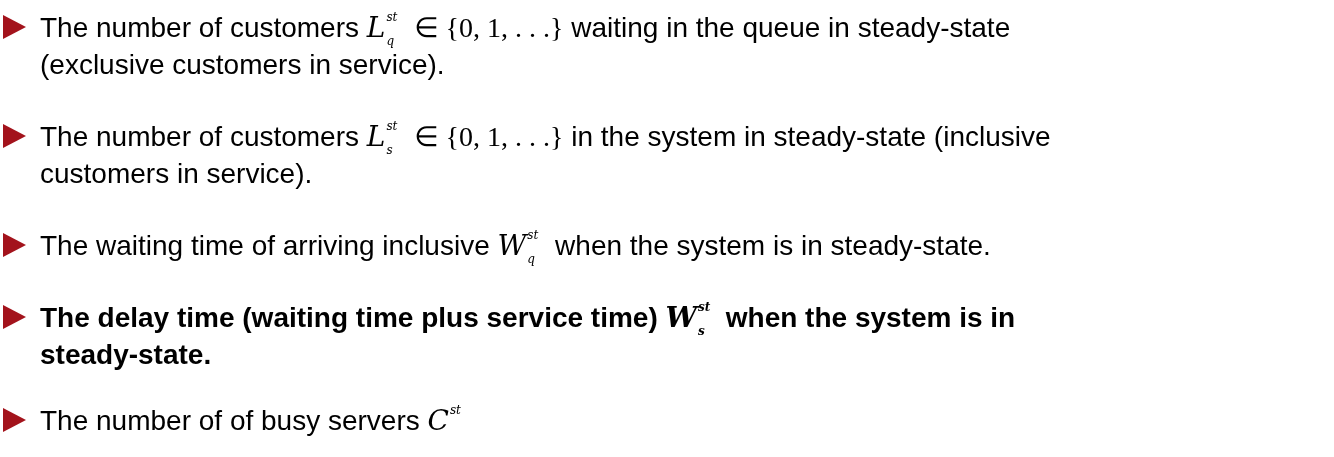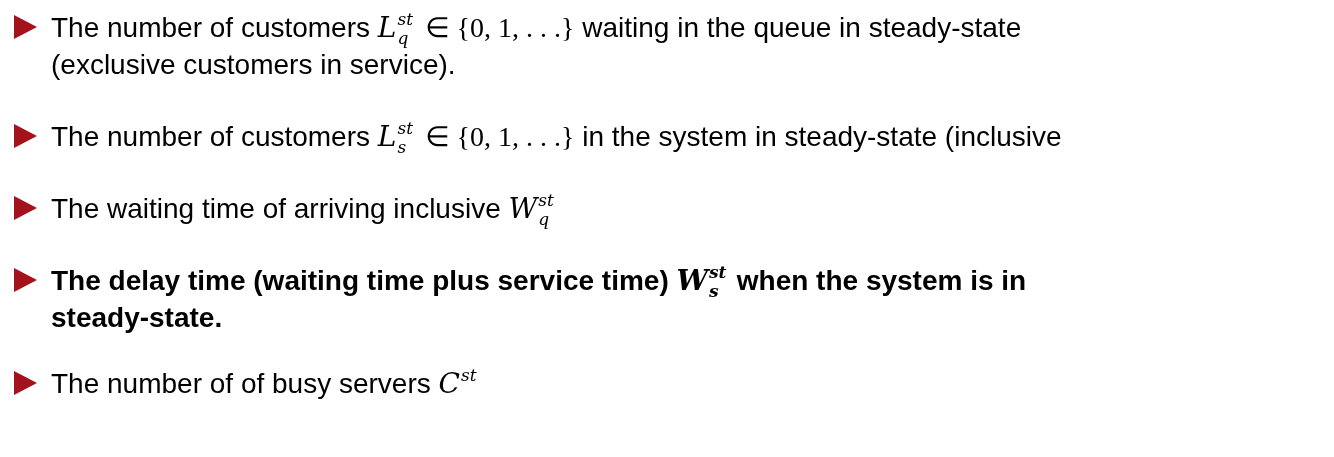--- a/index.html
+++ b/index.html
@@ -6,21 +6,21 @@
     margin: 0;
     padding: 0;
     background: #ffffff;
   }
   .slide {
     position: relative;
     width: 1140px;
     height: 457px;
     background: #ffffff;
     box-sizing: border-box;
-    padding: 9px 30px 0 14px;
+    padding: 9px 30px 0 3px;
     font-family: "Liberation Sans", sans-serif;
     font-size: 28px;
     line-height: 37px;
     color: #000000;
     overflow: hidden;
   }
   .item {
     display: flex;
     align-items: flex-start;
     gap: 14px;
@@ -45,21 +45,21 @@
     display: inline-block;
     font-family: "DejaVu Serif", "Liberation Serif", serif;
     font-style: italic;
     line-height: 1;
     margin-right: 21px;
     vertical-align: baseline;
   }
   .msup, .msub {
     position: absolute;
     left: 100%;
-    font-size: 17px;
+    font-size: 12px;
     line-height: 1;
     white-space: nowrap;
     margin-left: 1px;
   }
   .msup { top: -3px; }
   .msub { bottom: -5px; }
   .mset {
     font-family: Liberation Serif, serif;
     font-style: normal;
   }
@@ -82,28 +82,30 @@
   </div>
 
   <div class="item">
     <span class="tri"></span>
     <div class="txt">
       <span>The number of customers</span>
       <span class="mvar"><span>L</span><span class="msup">st</span><span class="msub">s</span></span>
       <span class="mset">∈ {0, 1, . . .}</span>
       <span>in the system in steady-state (inclusive</span>
       <br>
+      <span>customers in service).</span>
     </div>
   </div>
 
   <div class="item">
     <span class="tri"></span>
     <div class="txt">
       <span>The waiting time of arriving inclusive</span>
       <span class="mvar"><span>W</span><span class="msup">st</span><span class="msub">q</span></span>
+      <span>when the system is in steady-state.</span>
     </div>
   </div>
 
   <div class="item">
     <span class="tri"></span>
     <div class="txt">
       <span>The delay time (waiting time plus service time)</span>
       <span class="mvar"><span>W</span><span class="msup">st</span><span class="msub">s</span></span>
       <span>when the system is in</span>
       <br>

